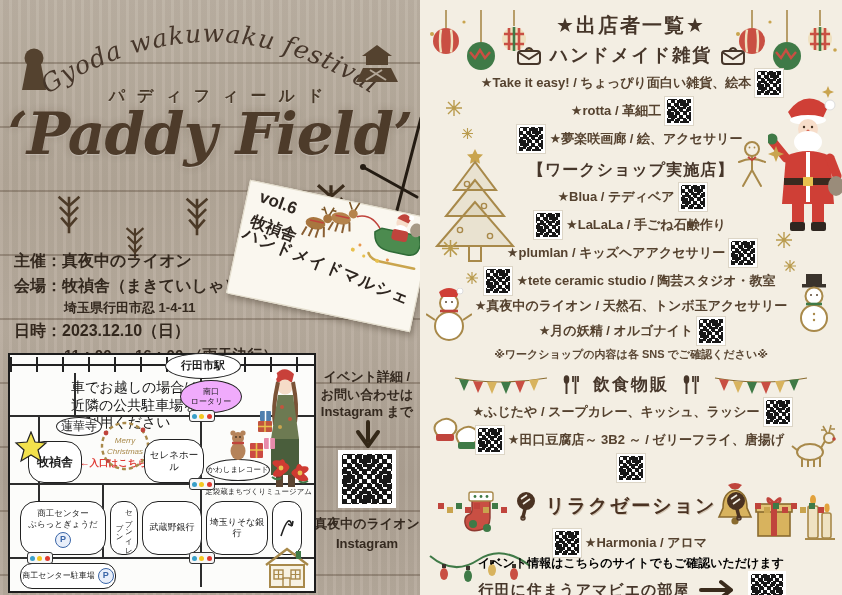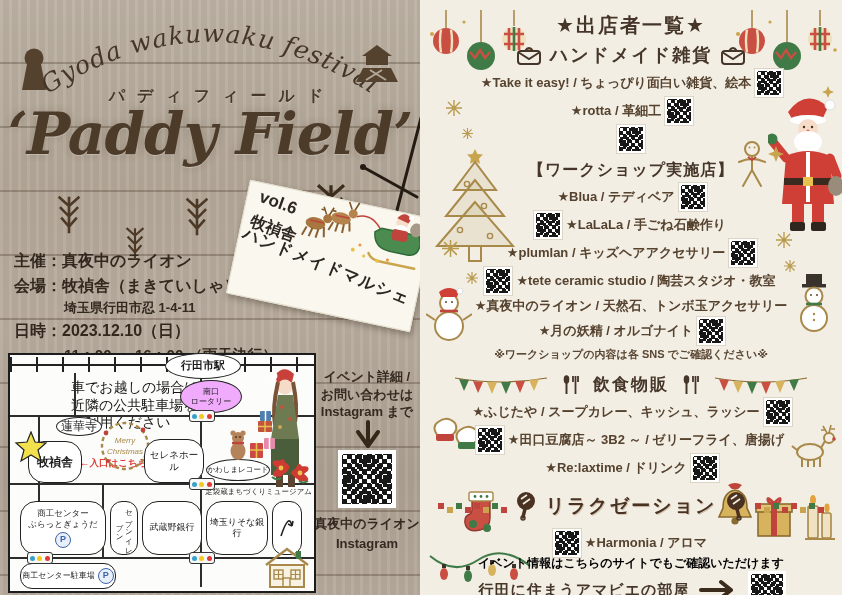--- a/index.html
+++ b/index.html
@@ -573,20 +573,21 @@
       <div class="vrow">
         <span>★Take it easy! / ちょっぴり面白い雑貨、絵本</span>
         <span class="qr"></span>
       </div>
       <div class="vrow">
         <span>★rotta / 革細工</span>
         <span class="qr"></span>
       </div>
       <div class="vrow">
         <span class="qr"></span>
+        <span>★夢楽咲画廊 / 絵、アクセサリー</span>
       </div>
 
       <div class="ws-head">【ワークショップ実施店】</div>
 
       <div class="vrow">
         <span>★Blua / テディベア</span>
         <span class="qr"></span>
       </div>
       <div class="vrow">
         <span class="qr"></span>
@@ -643,21 +644,20 @@
 
       <div class="vrow">
         <span>★ふじたや / スープカレー、キッシュ、ラッシー</span>
         <span class="qr"></span>
       </div>
       <div class="vrow">
         <span class="qr"></span>
         <span>★田口豆腐店～ 3B2 ～ / ゼリーフライ、唐揚げ</span>
       </div>
       <div class="vrow">
-        <span>★Re:laxtime / ドリンク</span>
         <span class="qr"></span>
       </div>
 
       <div class="relax-head">
         <span class="dots">
             <i></i>
             <i></i>
             <i></i>
             <i></i>
             <i></i>

